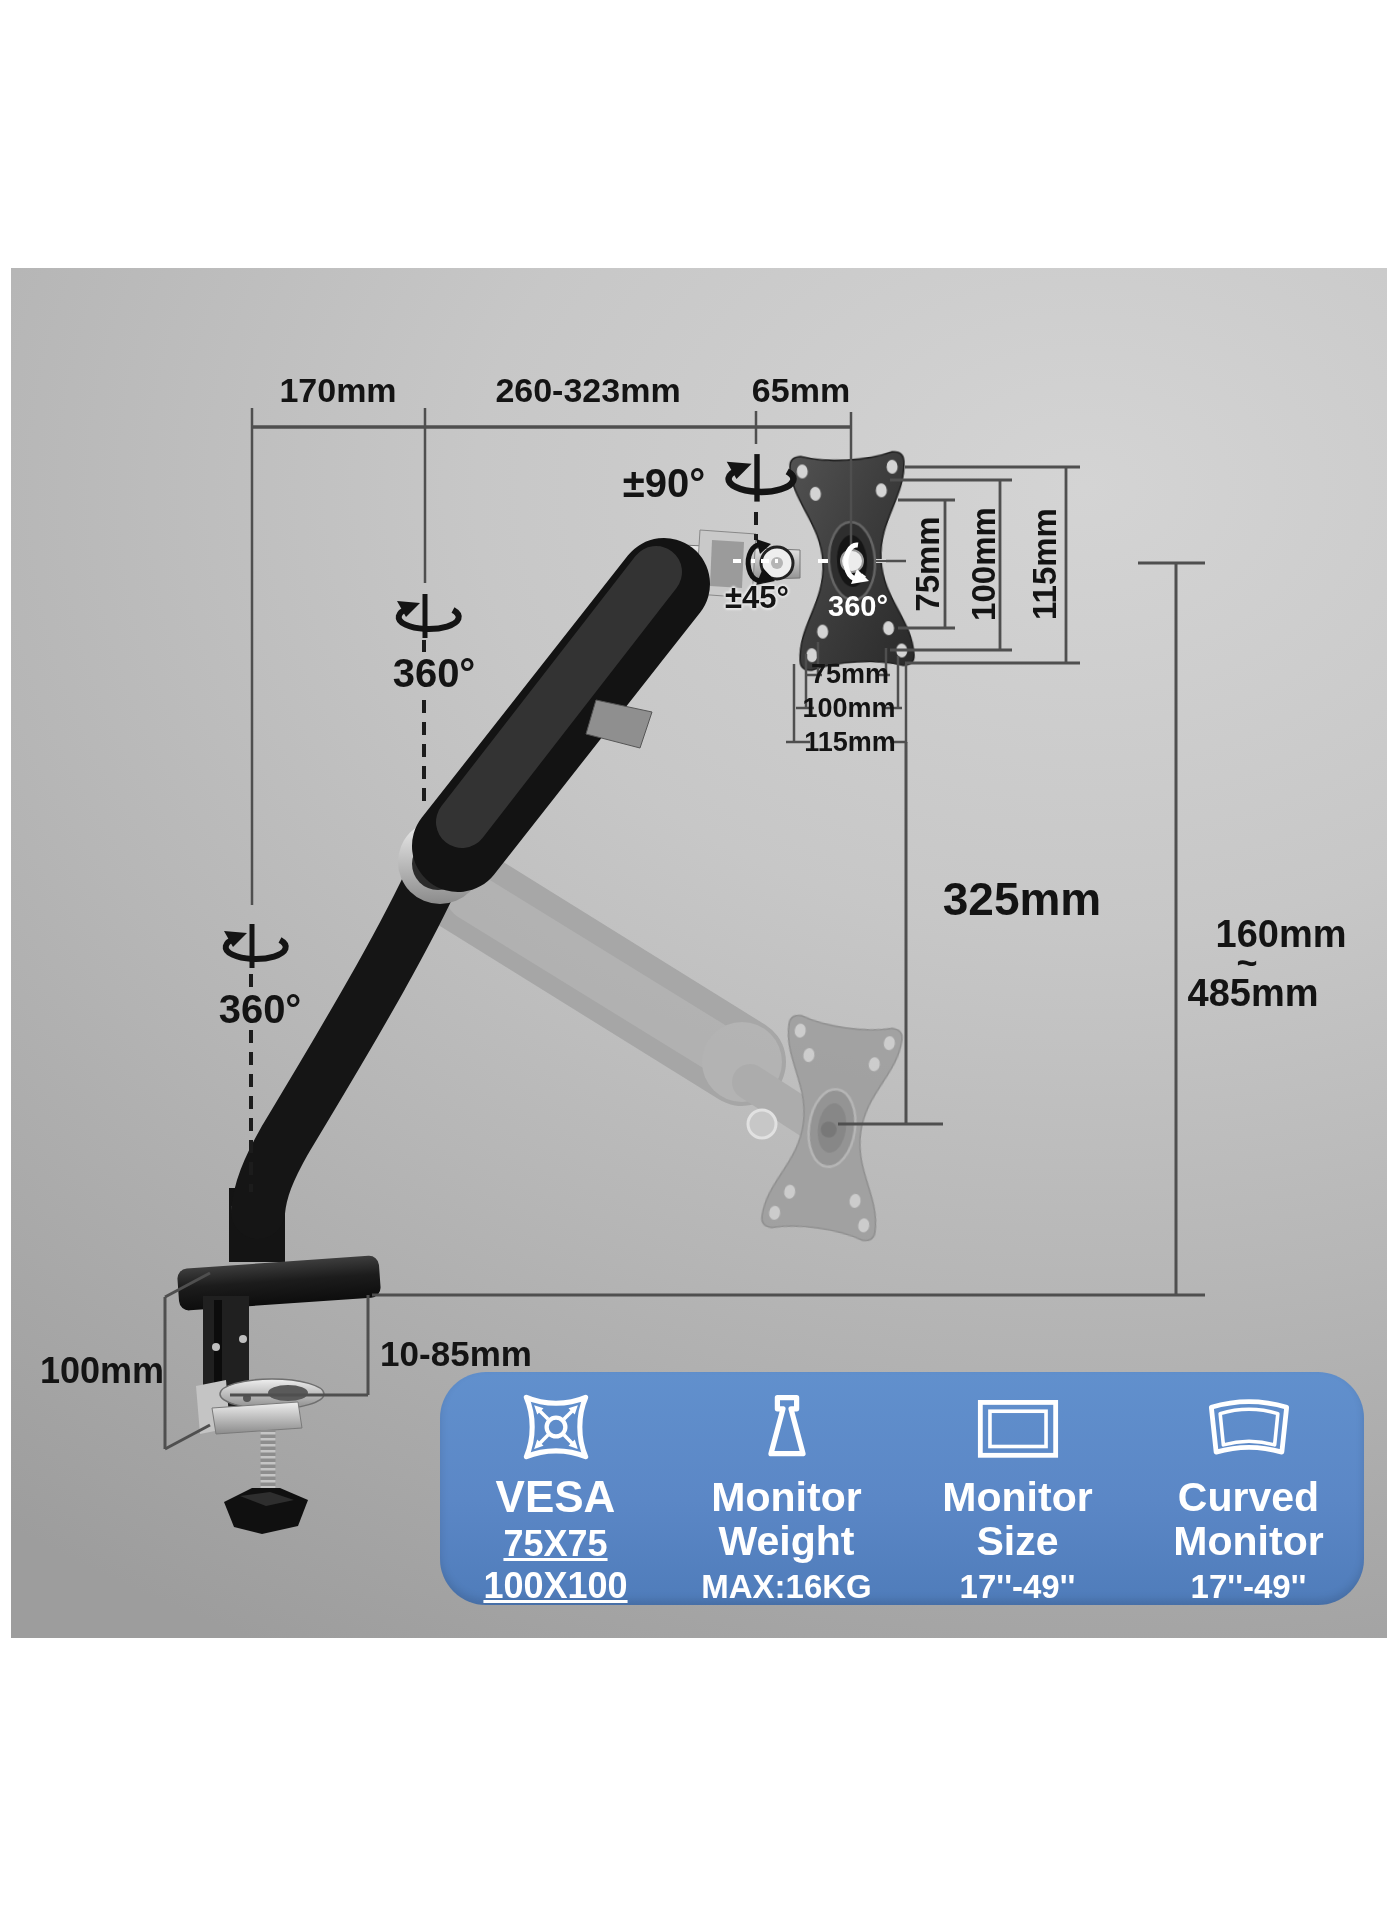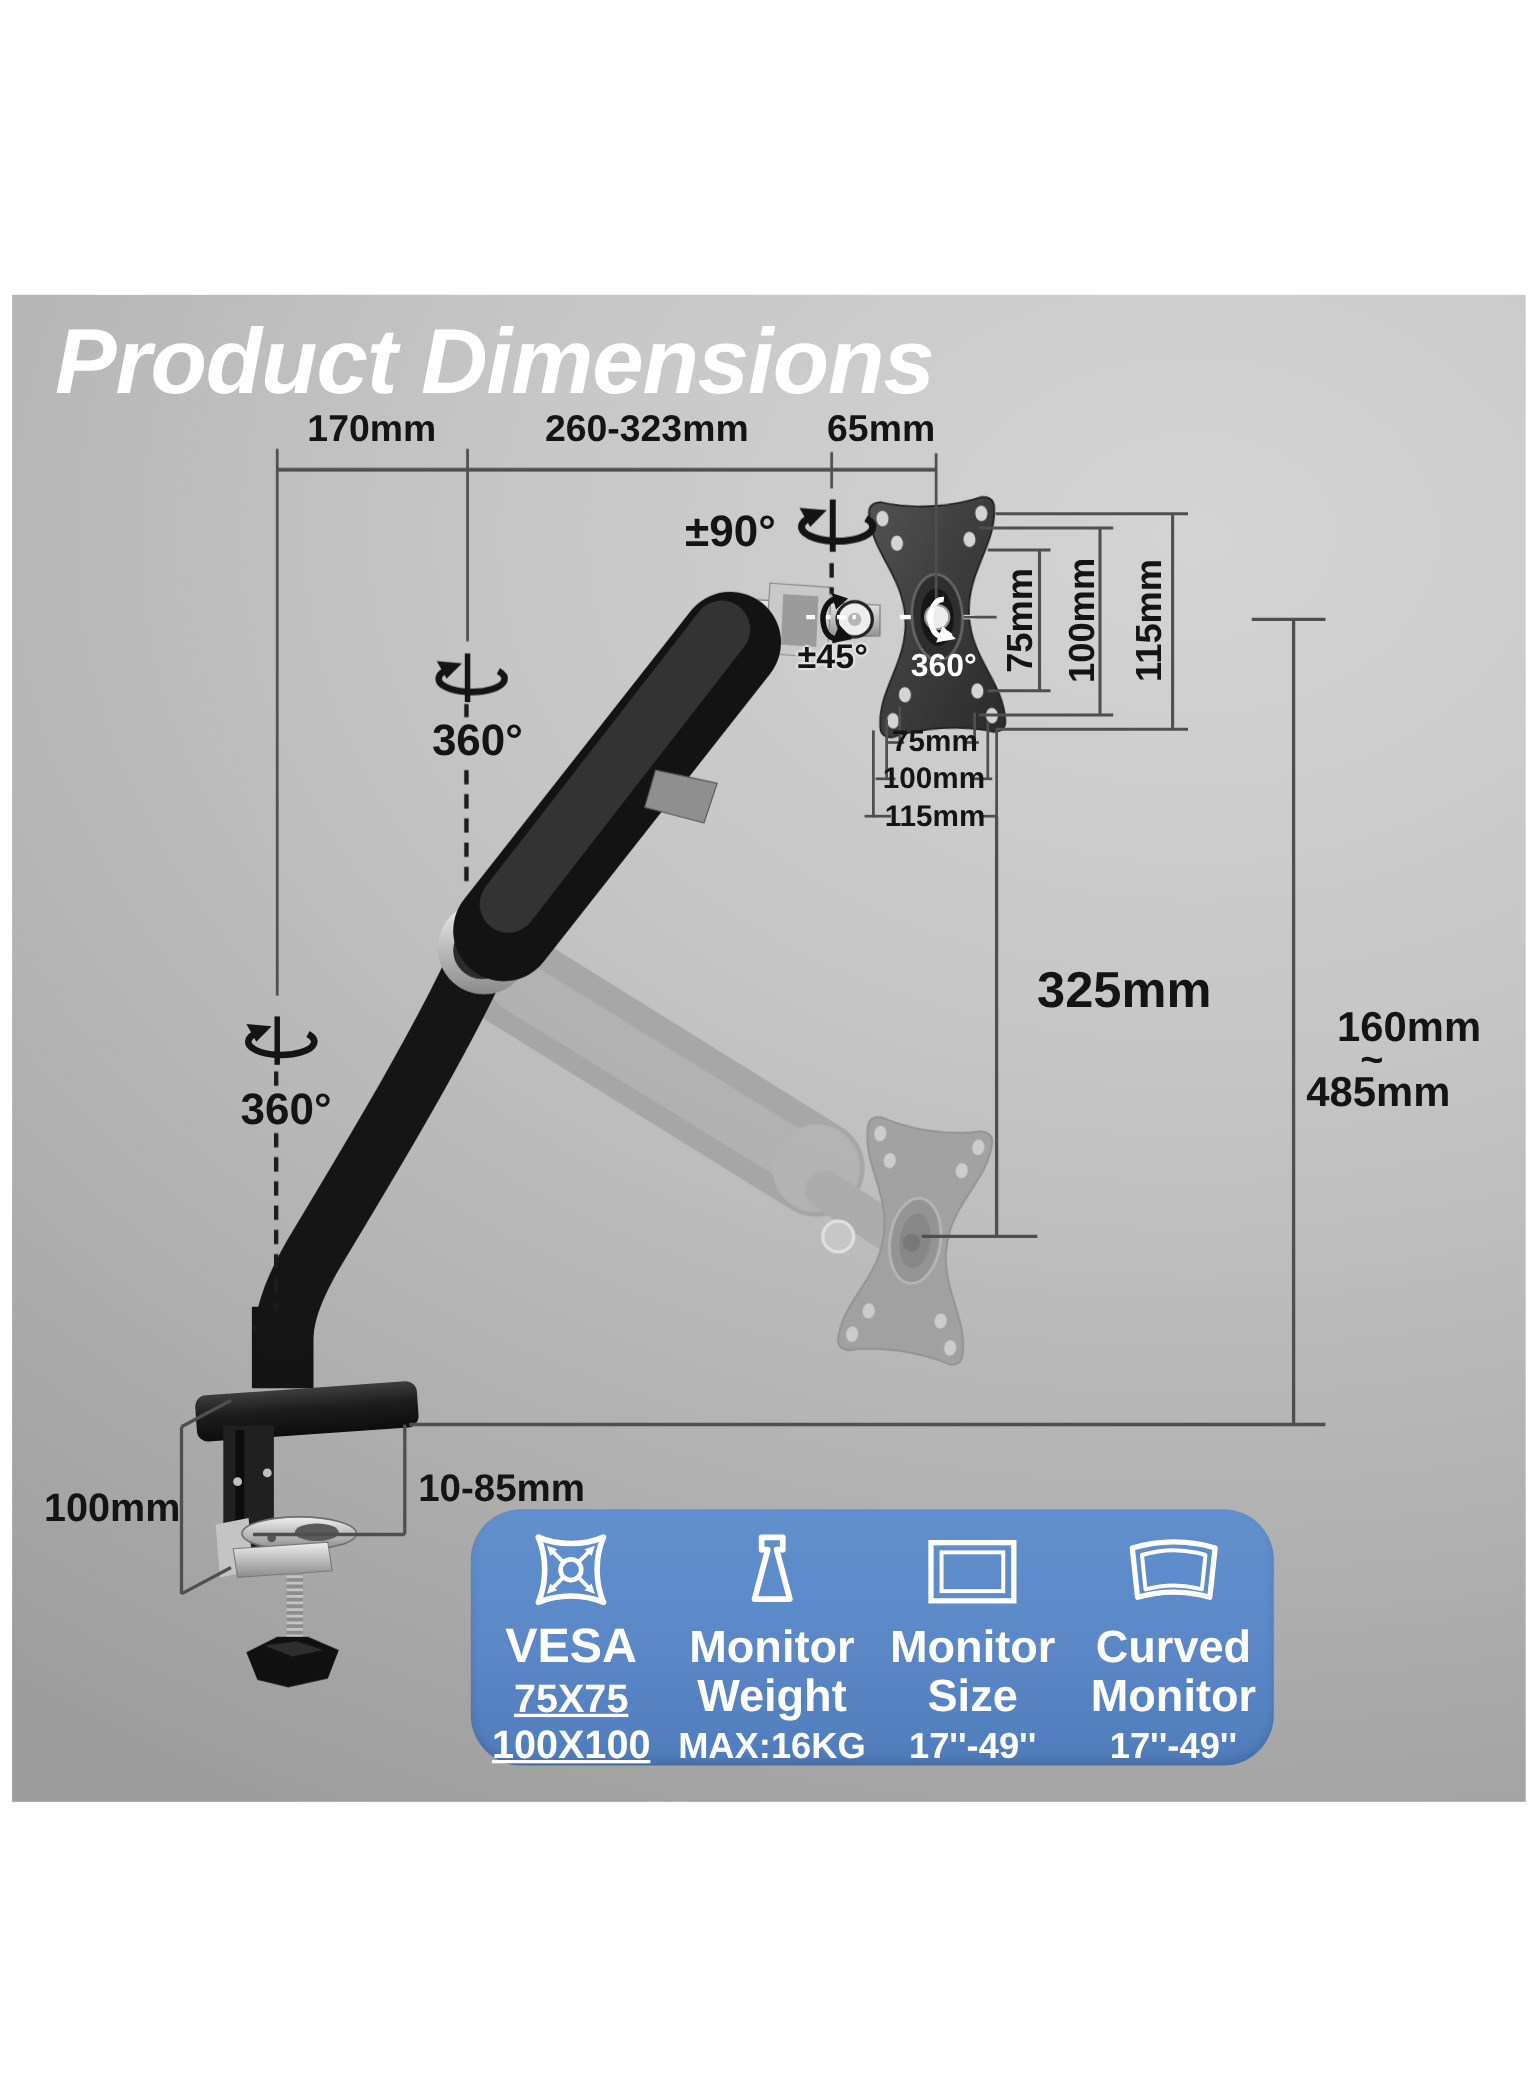--- a/index.html
+++ b/index.html
@@ -8,21 +8,21 @@
   .stage{position:absolute;left:11px;top:268px;width:1376px;height:1370px;
          background:radial-gradient(130% 95% at 78% 16%, #d4d4d4 0%, #c7c7c7 34%, #b6b6b6 62%, #9d9d9d 100%);}
   svg.art{position:absolute;left:0;top:0;width:1400px;height:1909px;}
   .title{position:absolute;left:50px;top:286px;margin:0;font-size:84px;line-height:1;
          font-style:italic;font-weight:700;color:#ffffff;letter-spacing:-1px;white-space:nowrap;}
   .lbl{position:absolute;transform:translate(-50%,-50%);color:#141414;font-weight:600;
        white-space:nowrap;line-height:1;}
   .vlabel{transform:translate(-50%,-50%) rotate(-90deg);}
   .halo{text-shadow:-2px 0 2px #e6e6e6, 2px 0 2px #e6e6e6, 0 -2px 2px #e6e6e6, 0 2px 2px #e6e6e6;}
   .white{color:#ffffff;}
-  .banner{position:absolute;left:428px;top:1372px;width:730px;height:233px;border-radius:46px;
+  .banner{position:absolute;left:440px;top:1372px;width:924px;height:233px;border-radius:46px;
           background:linear-gradient(180deg,#6190cd 0%,#5b87c6 55%,#4f7cba 100%);
           display:flex;flex-direction:row;box-shadow:inset 0 -5px 8px rgba(0,0,0,.12);}
   .feat{flex:1;display:flex;flex-direction:column;align-items:center;padding-top:16px;color:#ffffff;}
   .feat-icon{height:84px;margin-bottom:8px;}
   .f-line{text-align:center;line-height:1.06;}
   .f-big{font-size:41px;font-weight:700;}
   .f-vesa{font-size:44px;font-weight:700;}
   .f-vlg{font-size:36px;font-weight:700;margin-top:4px;text-decoration:underline;}
   .f-val{font-size:33px;font-weight:700;margin-top:7px;}
 </style>
@@ -231,21 +231,20 @@
       </g>
 
       <g>
         <line x1="165" y1="1297" x2="165" y2="1449"></line>
         <line x1="165" y1="1297" x2="210" y2="1273"></line>
         <line x1="165" y1="1449" x2="210" y2="1425"></line>
       </g>
     </g>
   </svg>
 
-  <h1 class="title">Product Dimensions</h1>
 
   <div class="lbl" style="left:338px;top:390px;font-size:34px;">170mm</div>
   <div class="lbl" style="left:588px;top:390px;font-size:34px;">260-323mm</div>
   <div class="lbl" style="left:801px;top:390px;font-size:34px;">65mm</div>
 
   <div class="lbl" style="left:664px;top:483px;font-size:40px;">±90°</div>
   <div class="lbl" style="left:434px;top:673px;font-size:40px;">360°</div>
   <div class="lbl" style="left:260px;top:1009px;font-size:40px;">360°</div>
   <div class="lbl halo" style="left:757px;top:597px;font-size:31px;font-weight:700;">±45°</div>
   <div class="lbl white" style="left:858px;top:606px;font-size:29px;">360°</div>

